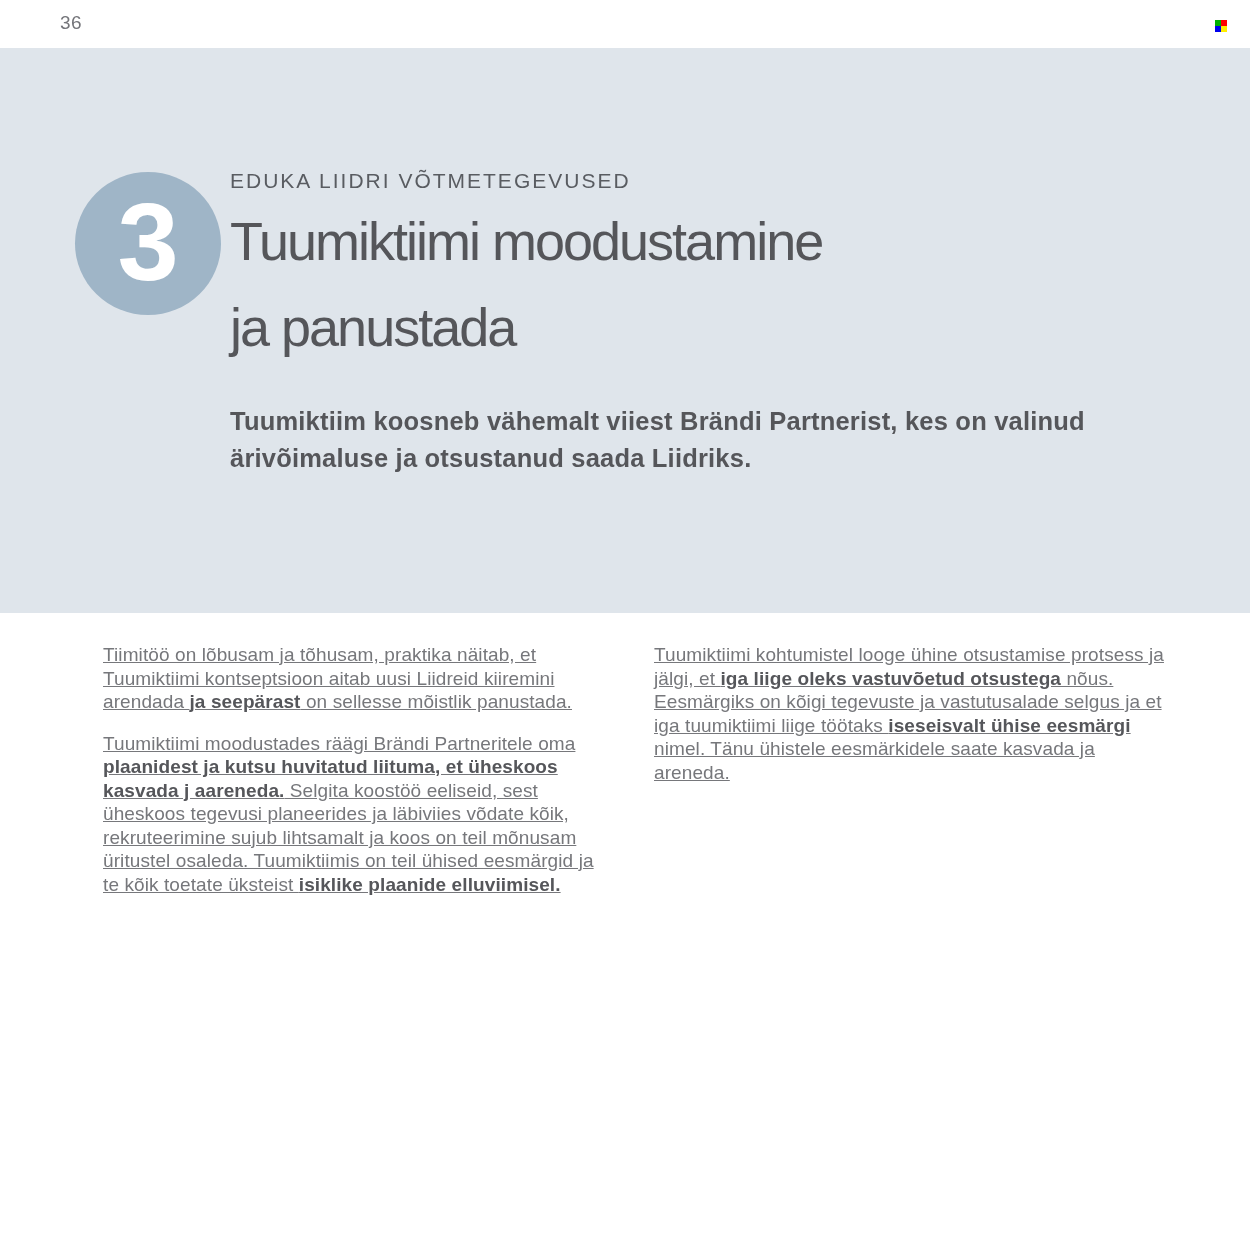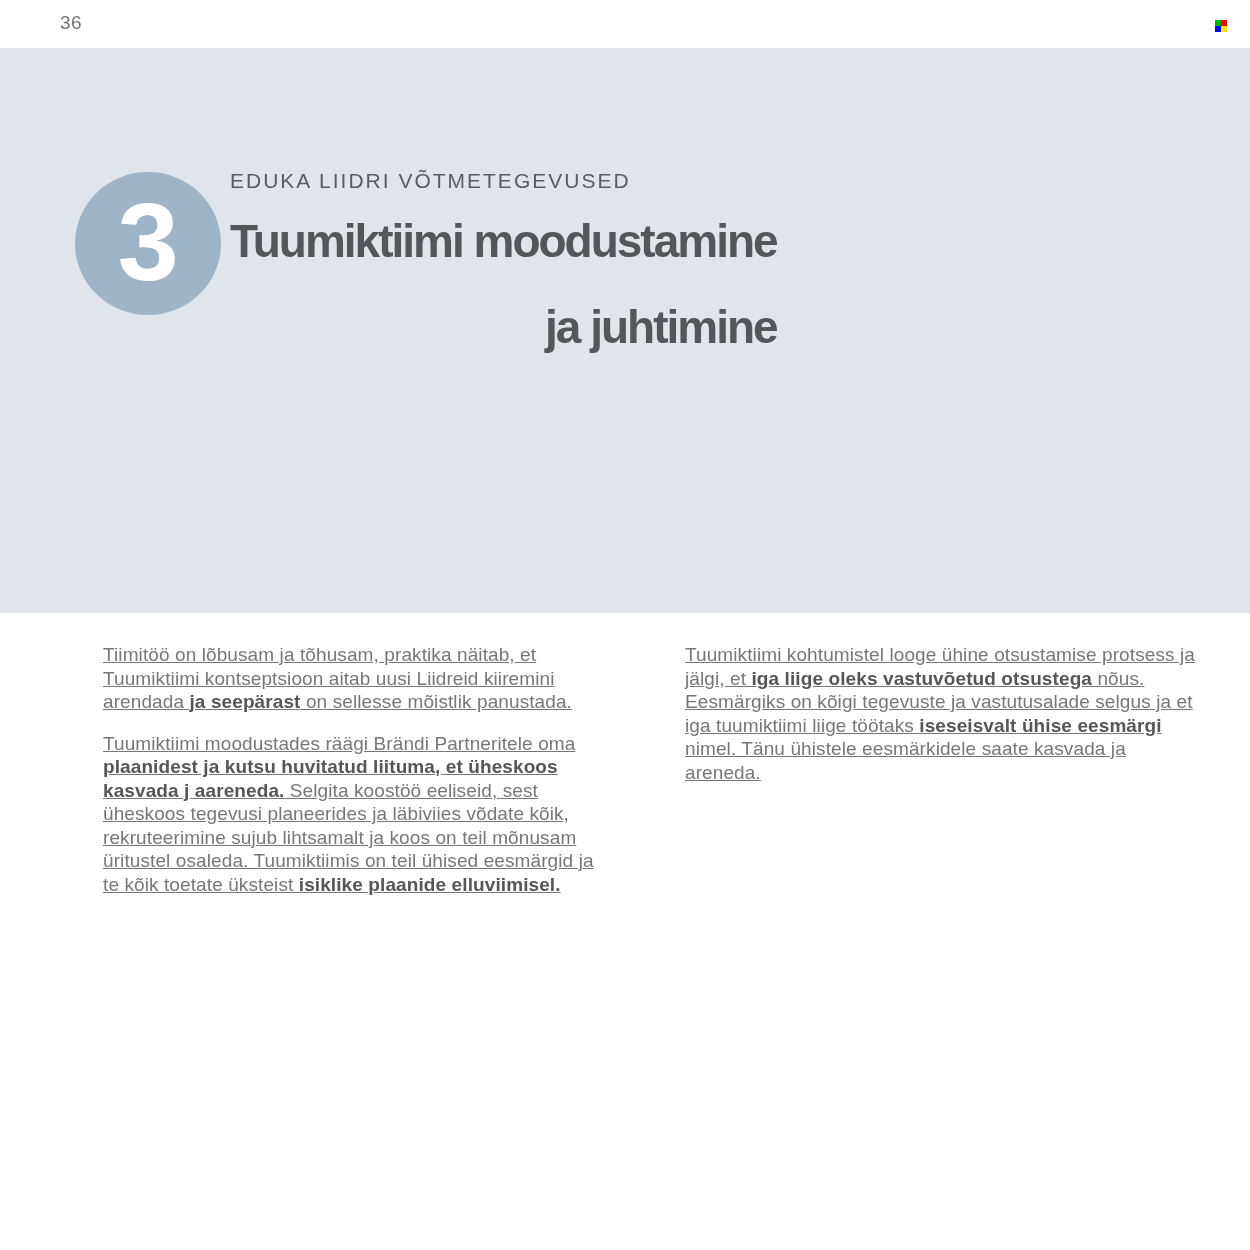--- a/index.html
+++ b/index.html
@@ -41,56 +41,57 @@
     color:#ffffff;font-size:110px;font-weight:700;line-height:1;
     transform:translateY(-2px);
   }
   .kicker{
     position:absolute;left:230px;top:121px;
     font-size:21px;font-weight:400;color:#595c61;
     letter-spacing:2px;
   }
   .title{
     position:absolute;left:230px;top:150px;margin:0;
-    font-size:46px;font-weight:700;color:var(--title-text);
-    line-height:86px;letter-spacing:-2px;text-align:right;
+    font-size:54px;font-weight:400;color:var(--title-text);
+    line-height:86px;letter-spacing:-2px;
   }
   .subtitle{
     position:absolute;left:230px;top:355px;margin:0;width:900px;
     font-size:25.5px;font-weight:700;color:var(--title-text);
     line-height:37px;letter-spacing:0.2px;
   }
   .col{
     position:absolute;top:643px;
     font-size:19px;line-height:23.5px;color:var(--body-text);
     letter-spacing:0.1px;
   }
   .col-left{left:103px;width:500px;}
-  .col-right{left:685px;width:512px;}
+  .col-right{left:654px;width:512px;}
   .paragraph{margin:0 0 18px 0;text-decoration:underline;}
   .seg.bold{font-weight:700;color:var(--bold-text);}
 </style>
 </head>
 <body>
 
 <div class="page-number">36</div>
 
 <div class="logo">
     <div class="logo-square" style="background: rgb(0, 178, 0);"></div>
     <div class="logo-square" style="background: rgb(255, 0, 0);"></div>
     <div class="logo-square" style="background: rgb(0, 0, 238);"></div>
     <div class="logo-square" style="background: rgb(255, 238, 0);"></div>
   </div>
 
 <section class="header-block">
   <div class="chapter-circle">
     <span class="chapter-number">3</span>
   </div>
   <div class="kicker">EDUKA LIIDRI VÕTMETEGEVUSED</div>
-  <h1 class="title"><span>Tuumiktiimi moodustamine</span><br><span>ja juhtimine</span></h1>
+  <h1 class="title"><span>Tuumiktiimi moodustamine</span><br><span>ja panustada</span></h1>
+  <p class="subtitle">Tuumiktiim koosneb vähemalt viiest Brändi Partnerist, kes on valinud ärivõimaluse ja otsustanud saada Liidriks.</p>
 </section>
 
 <section>
   <div class="col col-left">
       <p class="paragraph"><span class="seg">Tiimitöö on lõbusam ja tõhusam, praktika näitab, et Tuumiktiimi kontseptsioon aitab uusi Liidreid kiiremini arendada </span><span class="seg bold">ja seepärast</span><span class="seg"> on sellesse mõistlik panustada.</span></p>
       <p class="paragraph"><span class="seg">Tuumiktiimi moodustades räägi Brändi Partneritele oma </span><span class="seg bold">plaanidest ja kutsu huvitatud liituma, et üheskoos kasvada j aareneda.</span><span class="seg"> Selgita koostöö eeliseid, sest üheskoos tegevusi planeerides ja läbiviies võdate kõik, rekruteerimine sujub lihtsamalt ja koos on teil mõnusam üritustel osaleda. Tuumiktiimis on teil ühised eesmärgid ja te kõik toetate üksteist </span><span class="seg bold">isiklike plaanide elluviimisel.</span></p>
     </div>
   <div class="col col-right">
       <p class="paragraph"><span class="seg">Tuumiktiimi kohtumistel looge ühine otsustamise protsess ja jälgi, et </span><span class="seg bold">iga liige oleks vastuvõetud otsustega</span><span class="seg"> nõus. Eesmärgiks on kõigi tegevuste ja vastutusalade selgus ja et iga tuumiktiimi liige töötaks </span><span class="seg bold">iseseisvalt ühise eesmärgi</span><span class="seg"> nimel. Tänu ühistele eesmärkidele saate kasvada ja areneda.</span></p>
     </div>

